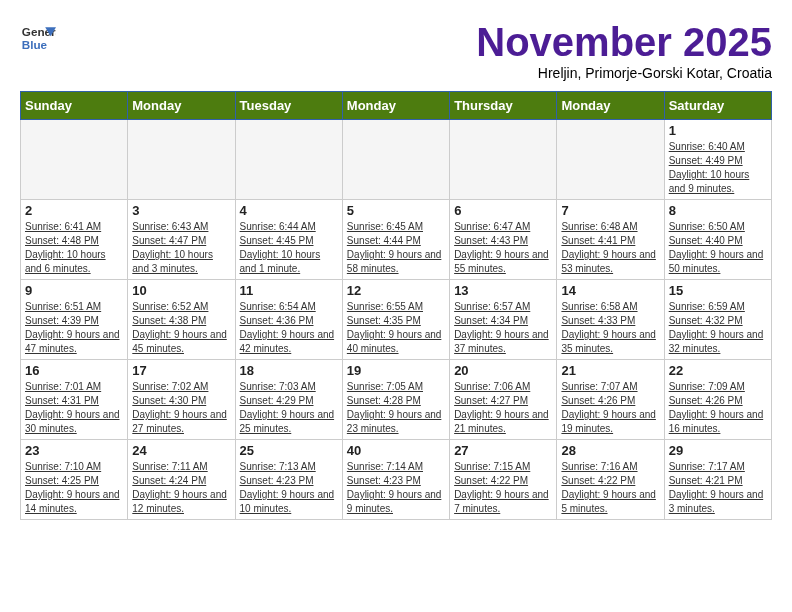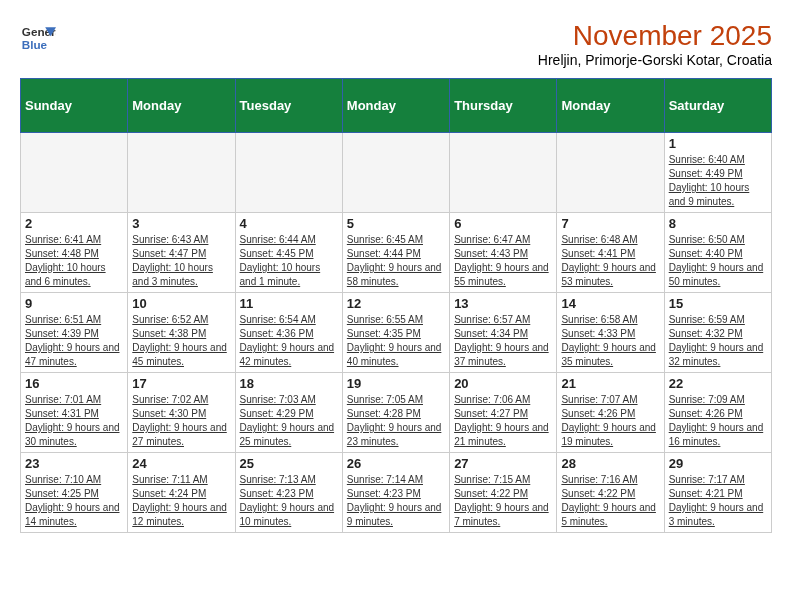--- a/index.html
+++ b/index.html
@@ -22,39 +22,39 @@
       gap: 4px;
     }
     .logo-icon {
       width: 36px;
       height: 36px;
     }
     .title-block {
       text-align: right;
     }
     .month-title {
-      font-size: 28px;
-      font-weight: normal;
-      color: #c2410c;
+      font-size: 40px;
+      font-weight: bold;
+      color: #4c1d95;
     }
     .location {
       font-size: 14px;
       color: #000000;
     }
     .calendar {
       width: 100%;
       border-collapse: collapse;
       border: 1px solid #ccc;
     }
     .calendar th {
-      background: #15803d;
+      background: #4d7c0f;
       color: #fff;
       font-size: 13px;
       font-weight: bold;
-      padding: 19px 4px;
+      padding: 6px 4px;
       text-align: left;
       border: 1px solid #3060aa;
     }
     .calendar td {
       vertical-align: top;
       border: 1px solid #ccc;
       padding: 3px 4px;
       width: 107px;
       min-height: 80px;
       font-size: 10px;
@@ -220,21 +220,21 @@
         </td>
         <td>
           <span class="day-number">24</span>
           <div class="day-info">Sunrise: 7:11 AM<br>Sunset: 4:24 PM<br>Daylight: 9 hours and 12 minutes.</div>
         </td>
         <td>
           <span class="day-number">25</span>
           <div class="day-info">Sunrise: 7:13 AM<br>Sunset: 4:23 PM<br>Daylight: 9 hours and 10 minutes.</div>
         </td>
         <td>
-          <span class="day-number">26</span>
+          <span class="day-number">40</span>
           <div class="day-info">Sunrise: 7:14 AM<br>Sunset: 4:23 PM<br>Daylight: 9 hours and 9 minutes.</div>
         </td>
         <td>
           <span class="day-number">27</span>
           <div class="day-info">Sunrise: 7:15 AM<br>Sunset: 4:22 PM<br>Daylight: 9 hours and 7 minutes.</div>
         </td>
         <td>
           <span class="day-number">28</span>
           <div class="day-info">Sunrise: 7:16 AM<br>Sunset: 4:22 PM<br>Daylight: 9 hours and 5 minutes.</div>
         </td>

